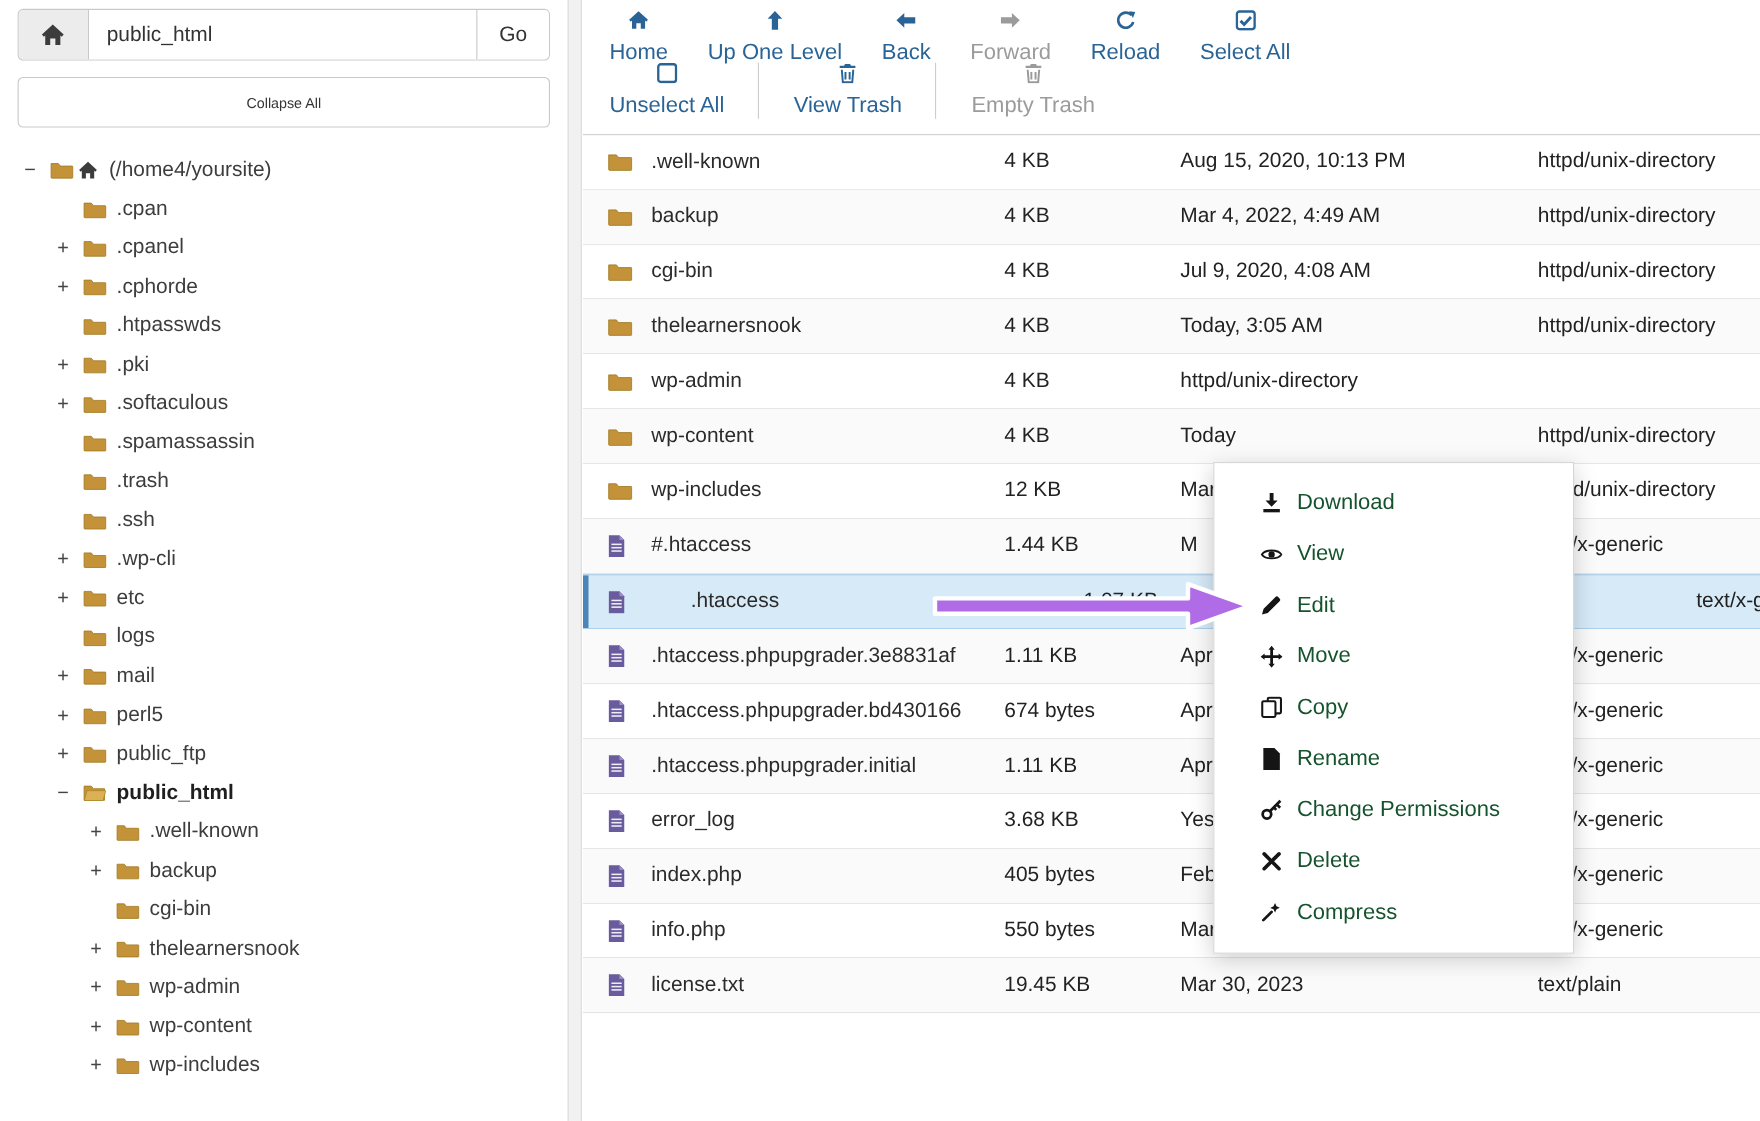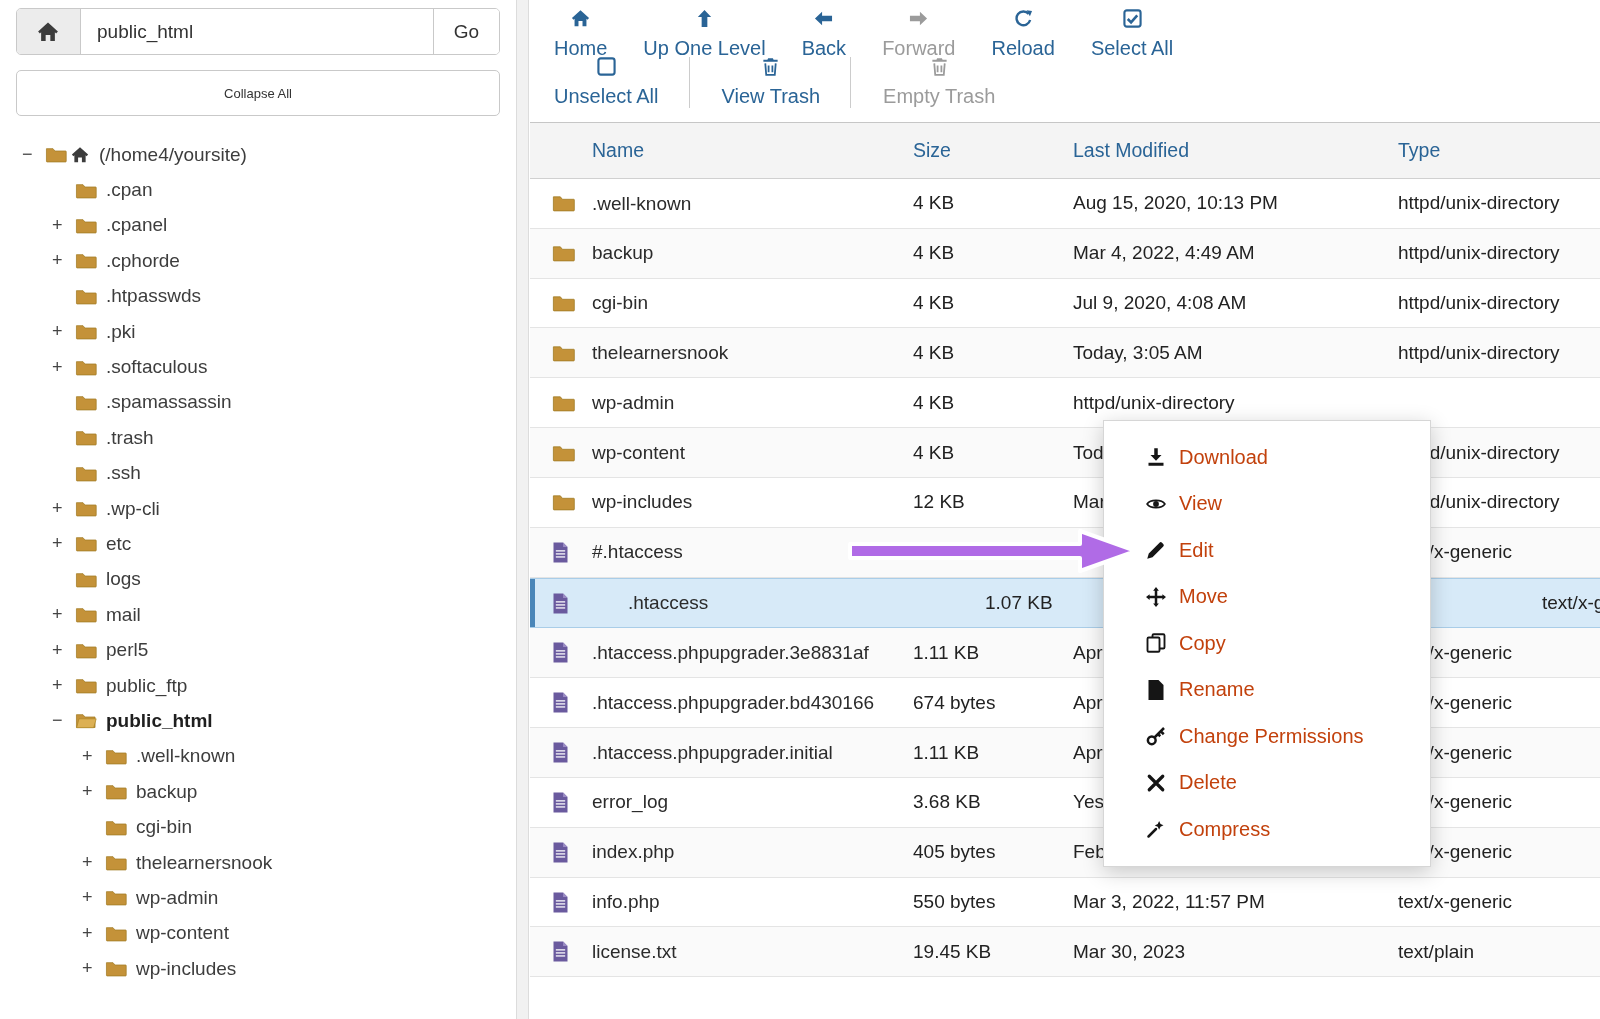--- a/index.html
+++ b/index.html
@@ -43,21 +43,21 @@
   .t-row.selected { background:#d7eaf8; border-top:1px solid #a9cde8; border-bottom:1px solid #a9cde8; box-shadow:inset 5px 0 #4a86b8;gap:36px; }
   .cell-name { word-break:break-all; line-height:1.36; padding-right:14px; color:#2b2b2b; }
   .row-icon { display:inline-flex; }
   .row-icon svg { width:23px; height:18px; }
   .row-icon.is-file svg { width:17px; height:21px; }
   .cell-type { white-space:nowrap; overflow:hidden; }
   .cell-size, .cell-modified { white-space:nowrap; overflow:hidden; }
 
   
   #context-menu { position:absolute; left:1103px; top:420px; width:328px; background:#fff; border:1px solid #d6d6d6; box-shadow:0 5px 20px rgba(0,0,0,.20); padding:13px 0; z-index:40; }
-  .menu-item { display:flex; align-items:center; gap:13px; height:46.5px; padding-left:42px; font-size:20px; color:#c2410c; cursor:pointer; }
+  .menu-item { display:flex; align-items:center; gap:13px; height:46.5px; padding-left:42px; font-size:20px; color:#14532d; cursor:pointer; }
   .menu-icon { display:inline-flex; width:20px; height:20px; color:#151515; flex:none; align-items:center; justify-content:center; }
   .menu-icon svg { width:100%; height:100%; }
 
   
   #annotation-arrow { position:absolute; left:846px; top:524px; width:296px; height:54px; z-index:50; pointer-events:none; }
 </style>
 </head>
 <body>
 
 <div id="screen">
@@ -379,27 +379,20 @@
                 <path fill="currentColor" d="M6 1h4l.6 1.4H14V4H2V2.4h3.4Z"></path>
                 <path fill="none" stroke="currentColor" stroke-width="1.5" d="M3.6 5.4 4.4 15h7.2l.8-9.6M6.4 7.2v5.6M9.6 7.2v5.6"></path>
               </svg>
             </span>
     <span class="tb-label">Empty Trash</span>
   </div>
         </div>
     </div>
 
     <div id="file-table">
-      <div class="t-header">
-        <div></div>
-        <div>Name</div>
-        <div>Size</div>
-        <div>Last Modified</div>
-        <div>Type</div>
-      </div>
       <div>
           <div class="t-row">
     <span class="row-icon">
               <svg viewBox="0 0 20 16">
                 <path fill="#c49239" stroke="#a07b23" stroke-width="0.7" d="M1 2.5h6.2l1.8 2.2H19a.6.6 0 0 1 .6.7V14.4a.6.6 0 0 1-.6.6H1.6A.6.6 0 0 1 1 14.4Z"></path>
               </svg>
             </span>
     <span class="cell-name">.well-known</span>
     <span class="cell-size">4 KB</span>
     <span class="cell-modified">Aug 15, 2020, 10:13 PM</span>

